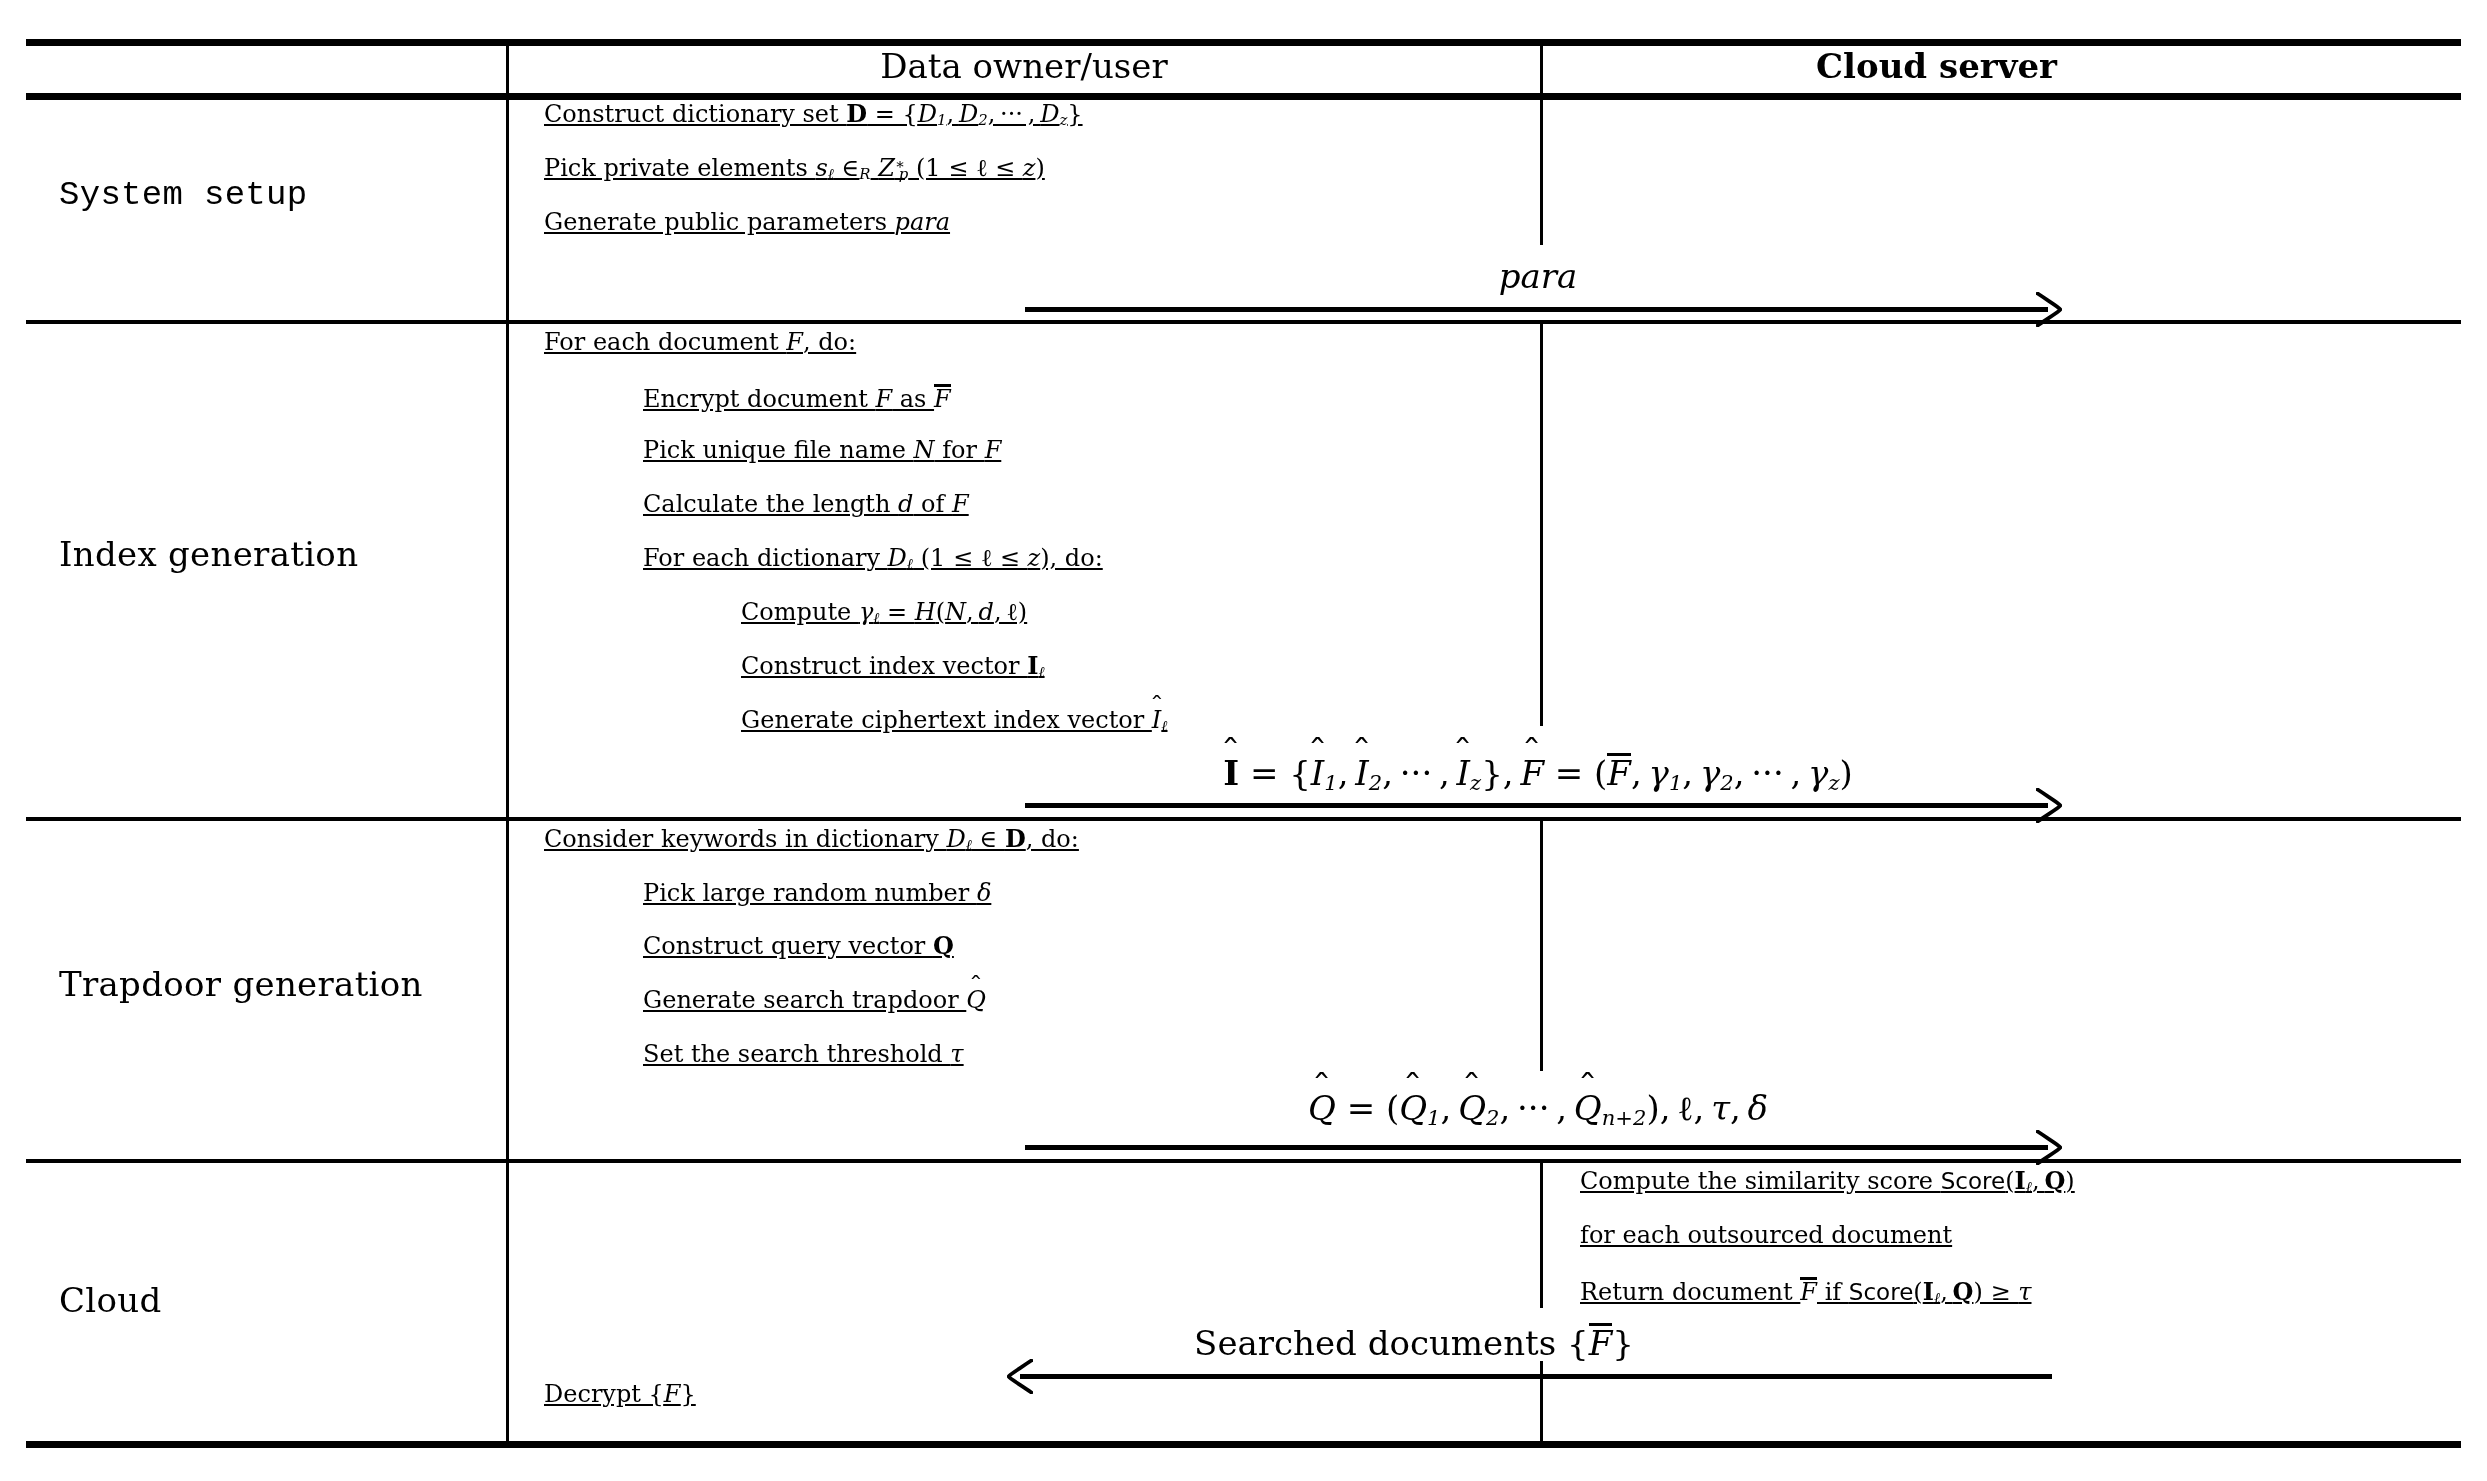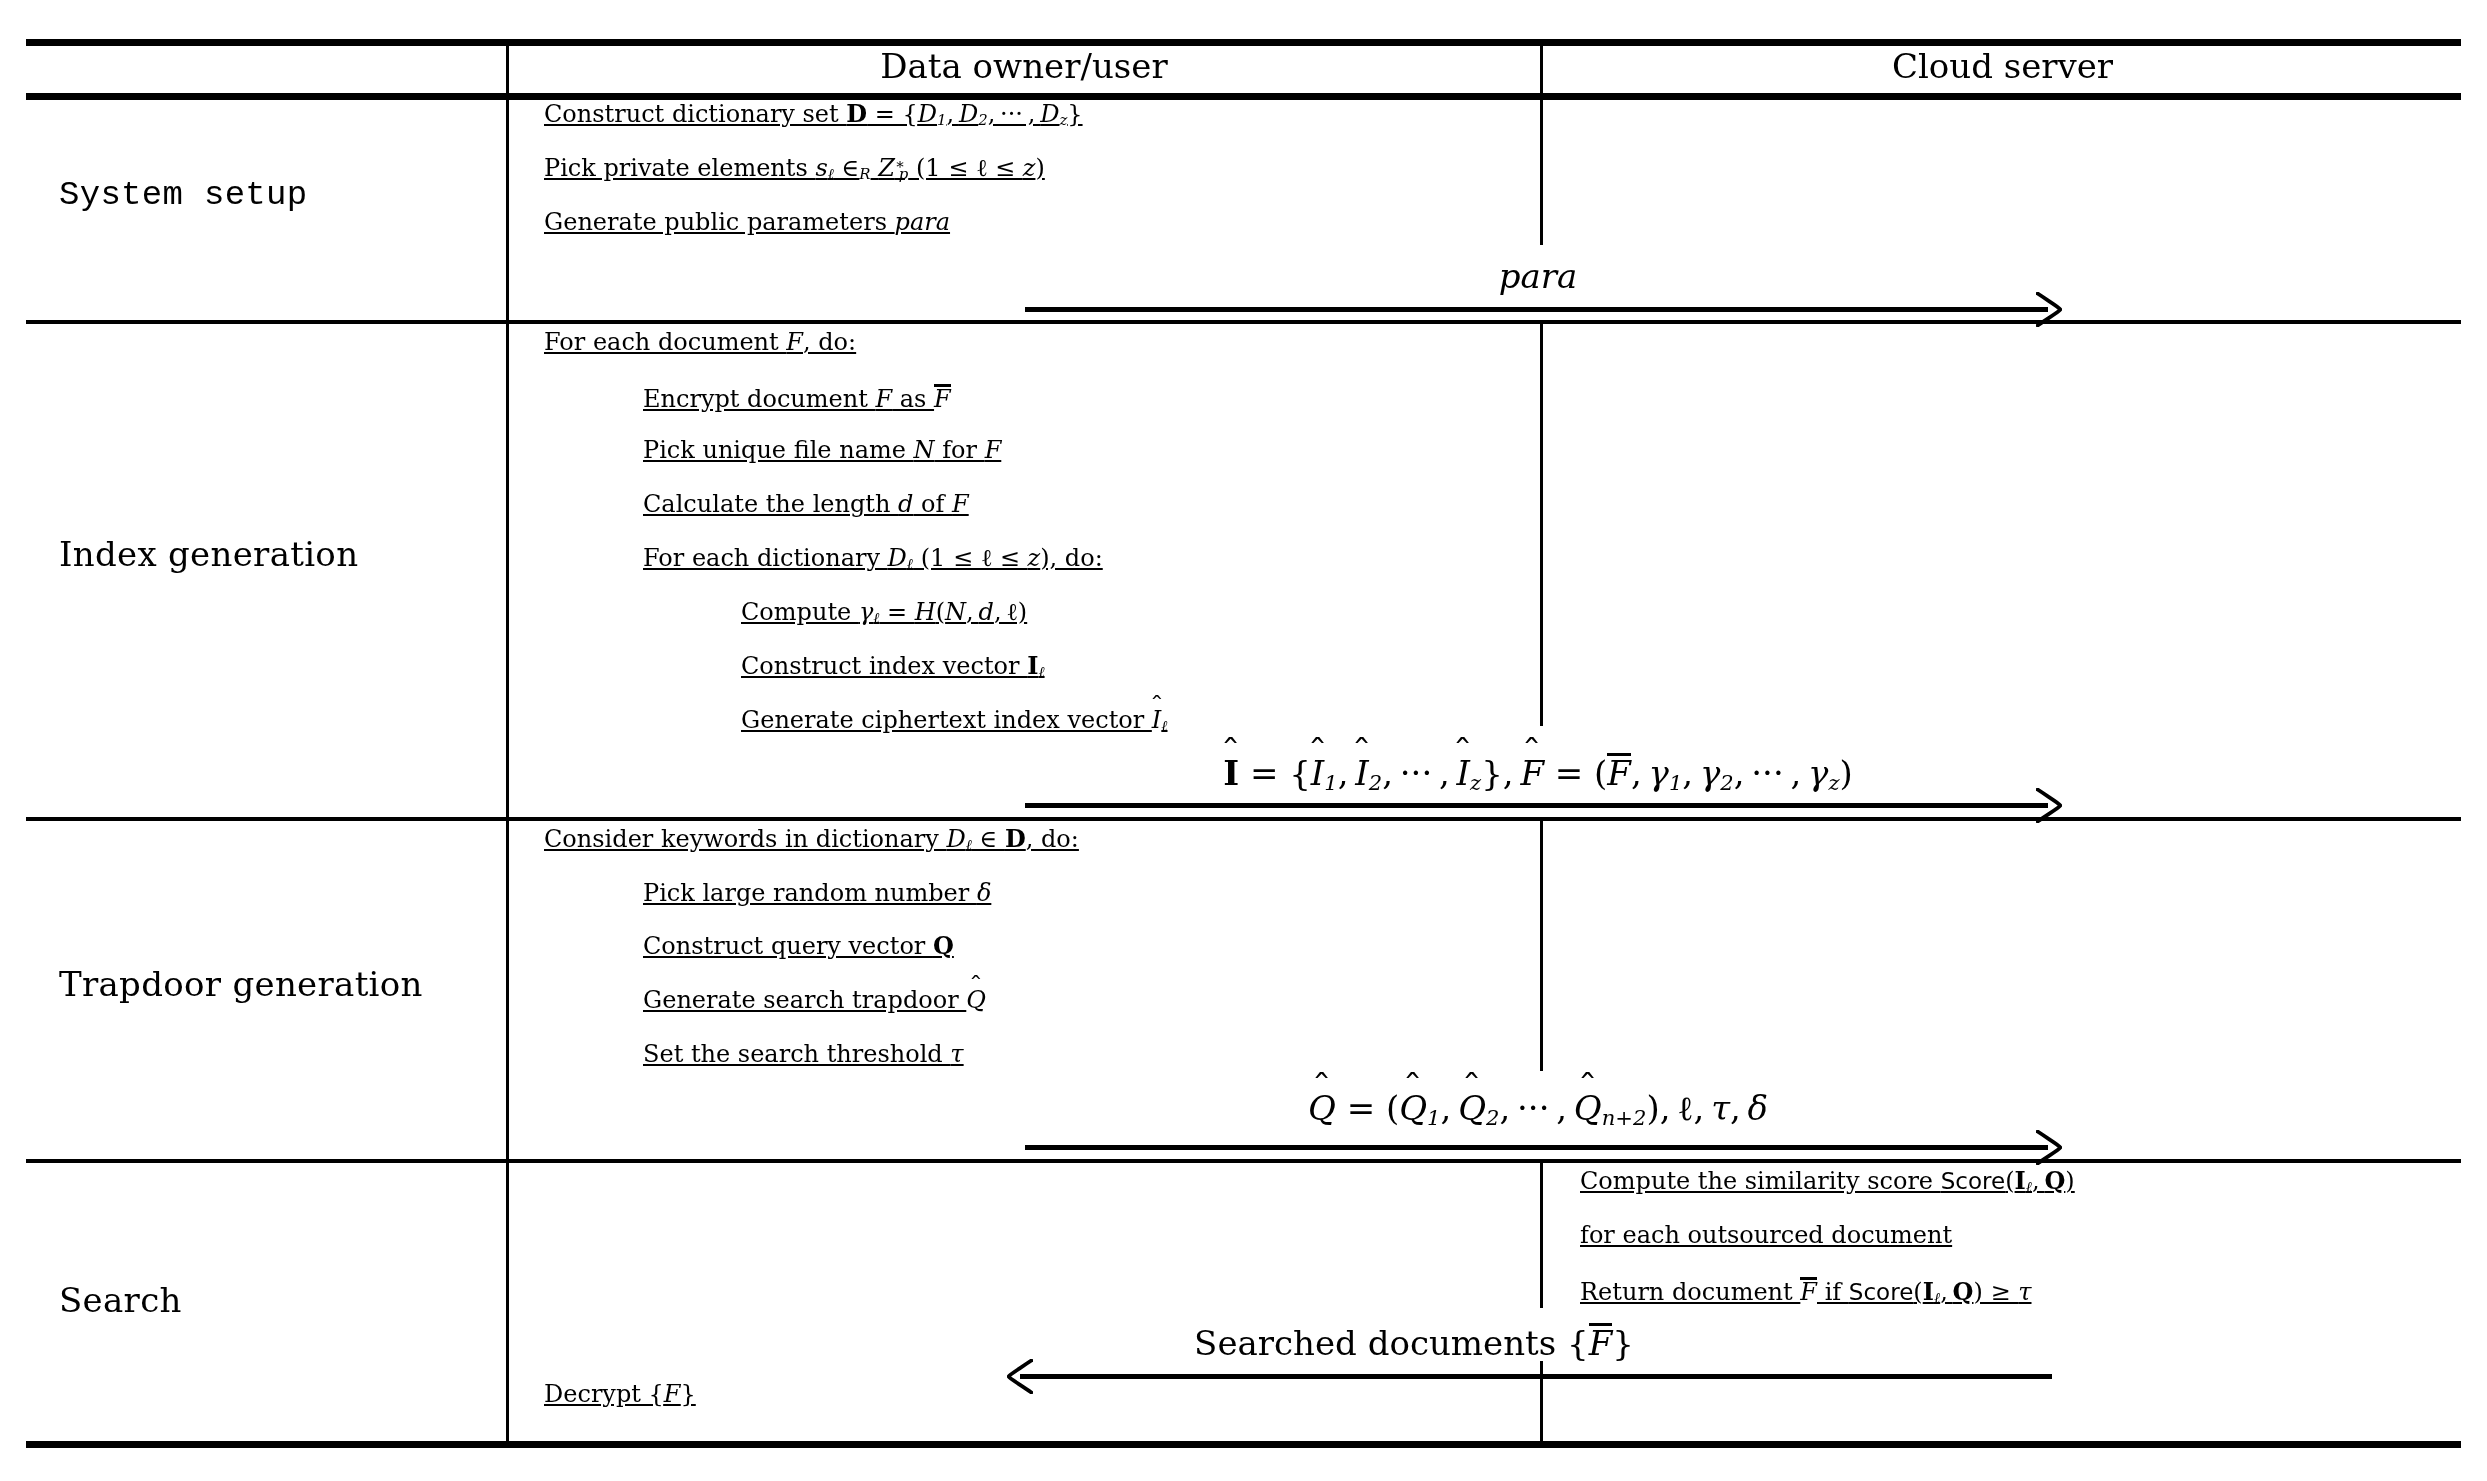--- a/index.html
+++ b/index.html
@@ -120,26 +120,26 @@
   <div class="vrule" style="left:506px;  top:39px;  height:1405px;"></div>
 
   <div class="vrule" style="left:1540px; top:39px;  height:56px;"></div>
   <div class="vrule" style="left:1540px; top:96px; height:149px;"></div>
   <div class="vrule" style="left:1540px; top:323px; height:403px;"></div>
   <div class="vrule" style="left:1540px; top:820px;height:251px;"></div>
   <div class="vrule" style="left:1540px; top:1162px;height:146px;"></div>
   <div class="vrule" style="left:1540px; top:1361px;height:82px;"></div>
 
   <div class="colhead" style="left:509px; top:46px; width:1030px;">Data owner/user</div>
-  <div class="colhead" style="left:1543px; top:46px; width:919px;">Cloud server</div>
+  <div class="colhead" style="left:1477px; top:46px; width:919px;font-weight:bold;">Cloud server</div>
 
   <div class="stage-label" style="top:176px;font-family:Liberation Mono, monospace;">System setup</div>
   <div class="stage-label" style="top:534px;">Index generation</div>
   <div class="stage-label" style="top:964px;">Trapdoor generation</div>
-  <div class="stage-label" style="top:1280px;">Search</div>
+  <div class="stage-label" style="top:1280px;">Cloud</div>
 
   <div class="step" style="left:544px; top:102px;">
     Construct dictionary set <b class="bv">D</b> = {<i class="v">D</i><sub>1</sub>, <i class="v">D</i><sub>2</sub>, ··· , <i class="v">D</i><sub>z</sub>}
   </div>
   <div class="step" style="left:544px; top:156px;">
     Pick private elements <i class="v">s</i><sub>ℓ</sub> ∈<sub>R</sub> <i class="v">Z</i><sup>∗</sup><sub style="margin-left:-0.42em;">p</sub> (1 ≤ ℓ ≤ <i class="v">z</i>)
   </div>
   <div class="step" style="left:544px; top:210px;">
     Generate public parameters <i class="v">para</i>
   </div>

